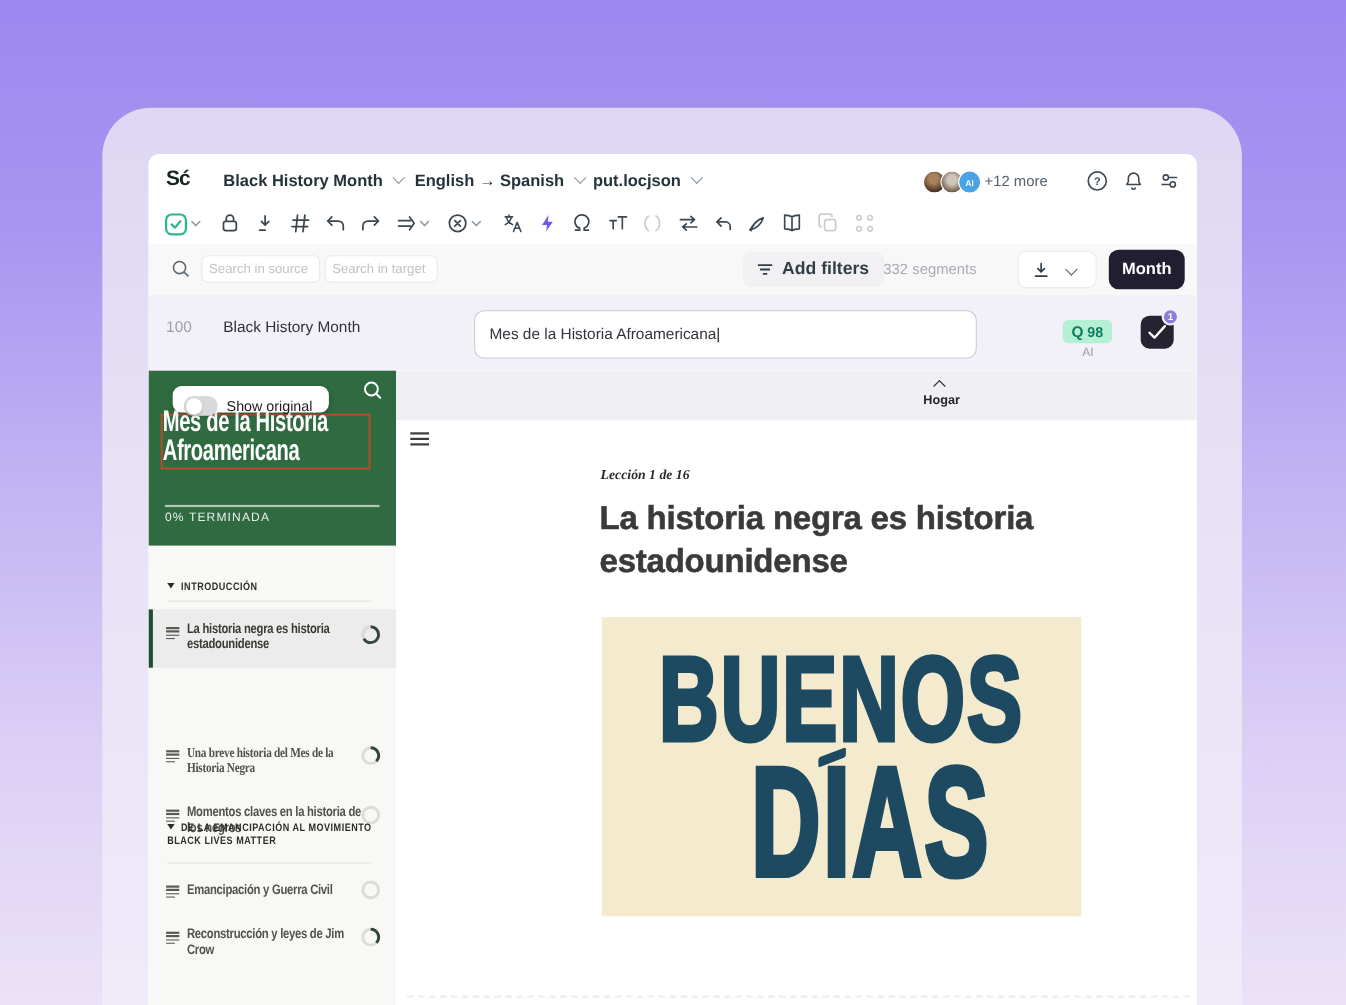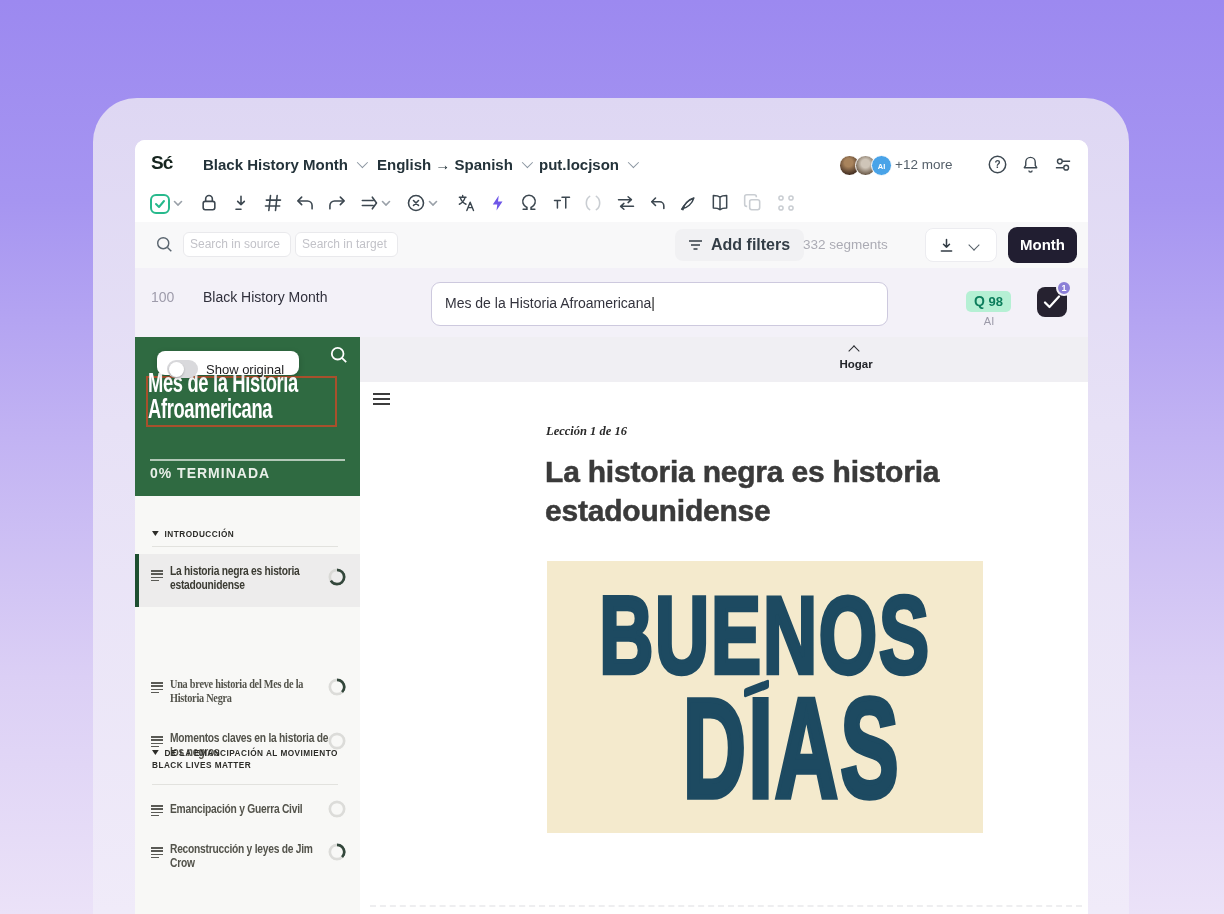--- a/index.html
+++ b/index.html
@@ -42,21 +42,21 @@
 .ai{position:absolute;left:840px;top:47px;width:28px;text-align:center;font-size:11px;color:#9b99a8;}
 .segchk{position:absolute;left:902px;top:19px;width:30px;height:30px;background:#262230;border-radius:8px;}
 .segbadge{position:absolute;left:921px;top:12px;width:16px;height:16px;background:#8b7fd7;border:2px solid #f3f1f8;border-radius:50%;
 color:#fff;font-size:9px;font-weight:700;text-align:center;line-height:12px;}
 
 .sidebar{position:absolute;left:0;top:197px;width:225px;height:577px;background:#f8f8f6;}
 .gpanel{position:absolute;left:0;top:0;width:225px;height:159px;background:#2f6a41;}
 .gtitle{position:absolute;left:13px;top:34px;width:290px;color:#fff;font-weight:700;font-size:27px;line-height:25.5px;letter-spacing:-0.5px;transform:scaleX(0.68);transform-origin:left top;}
 .redbox{position:absolute;left:11px;top:39px;width:191px;height:51px;border:2px solid #a8502c;}
 .gline{position:absolute;left:15px;top:122px;width:195px;height:2px;background:#c9d8cd;opacity:.85;}
-.gterm{position:absolute;left:15px;top:128px;color:#e8efe8;font-size:14px;font-weight:700;letter-spacing:1.0px;text-align:right;}
+.gterm{position:absolute;left:15px;top:128px;color:#e8efe8;font-size:11px;font-weight:400;letter-spacing:1.0px;text-align:right;}
 .toggle{position:absolute;left:22px;top:14px;width:142px;height:24px;background:#fff;border-radius:8px;box-shadow:0 2px 6px rgba(0,0,0,.18);}
 .knob{position:absolute;left:10px;top:9px;width:31px;height:18px;background:#d9d9dc;border-radius:9px;}
 .knob:after{content:"";position:absolute;left:1.5px;top:1.5px;width:15px;height:15px;background:#fff;border-radius:50%;box-shadow:0 1px 2px rgba(0,0,0,.25);}
 .tlabel{position:absolute;left:49px;top:11px;font-size:13px;color:#1d1d1f;}
 .sh1{position:absolute;font-size:9.8px;font-weight:700;letter-spacing:.55px;color:#2c2c28;transform:scaleX(0.84);transform-origin:left top;}
 .arr{display:inline-block;width:0;height:0;border-left:4px solid transparent;border-right:4px solid transparent;border-top:5px solid #2c2c28;margin-right:7px;vertical-align:1px;}
 .sdiv{position:absolute;left:17px;width:186px;height:1px;background:#e2e2de;}
 .item{position:absolute;left:0;width:225px;}
 .isel{background:#edecec;}
 .iselbar{position:absolute;left:0;top:0;width:4px;height:100%;background:#1d4e30;}

